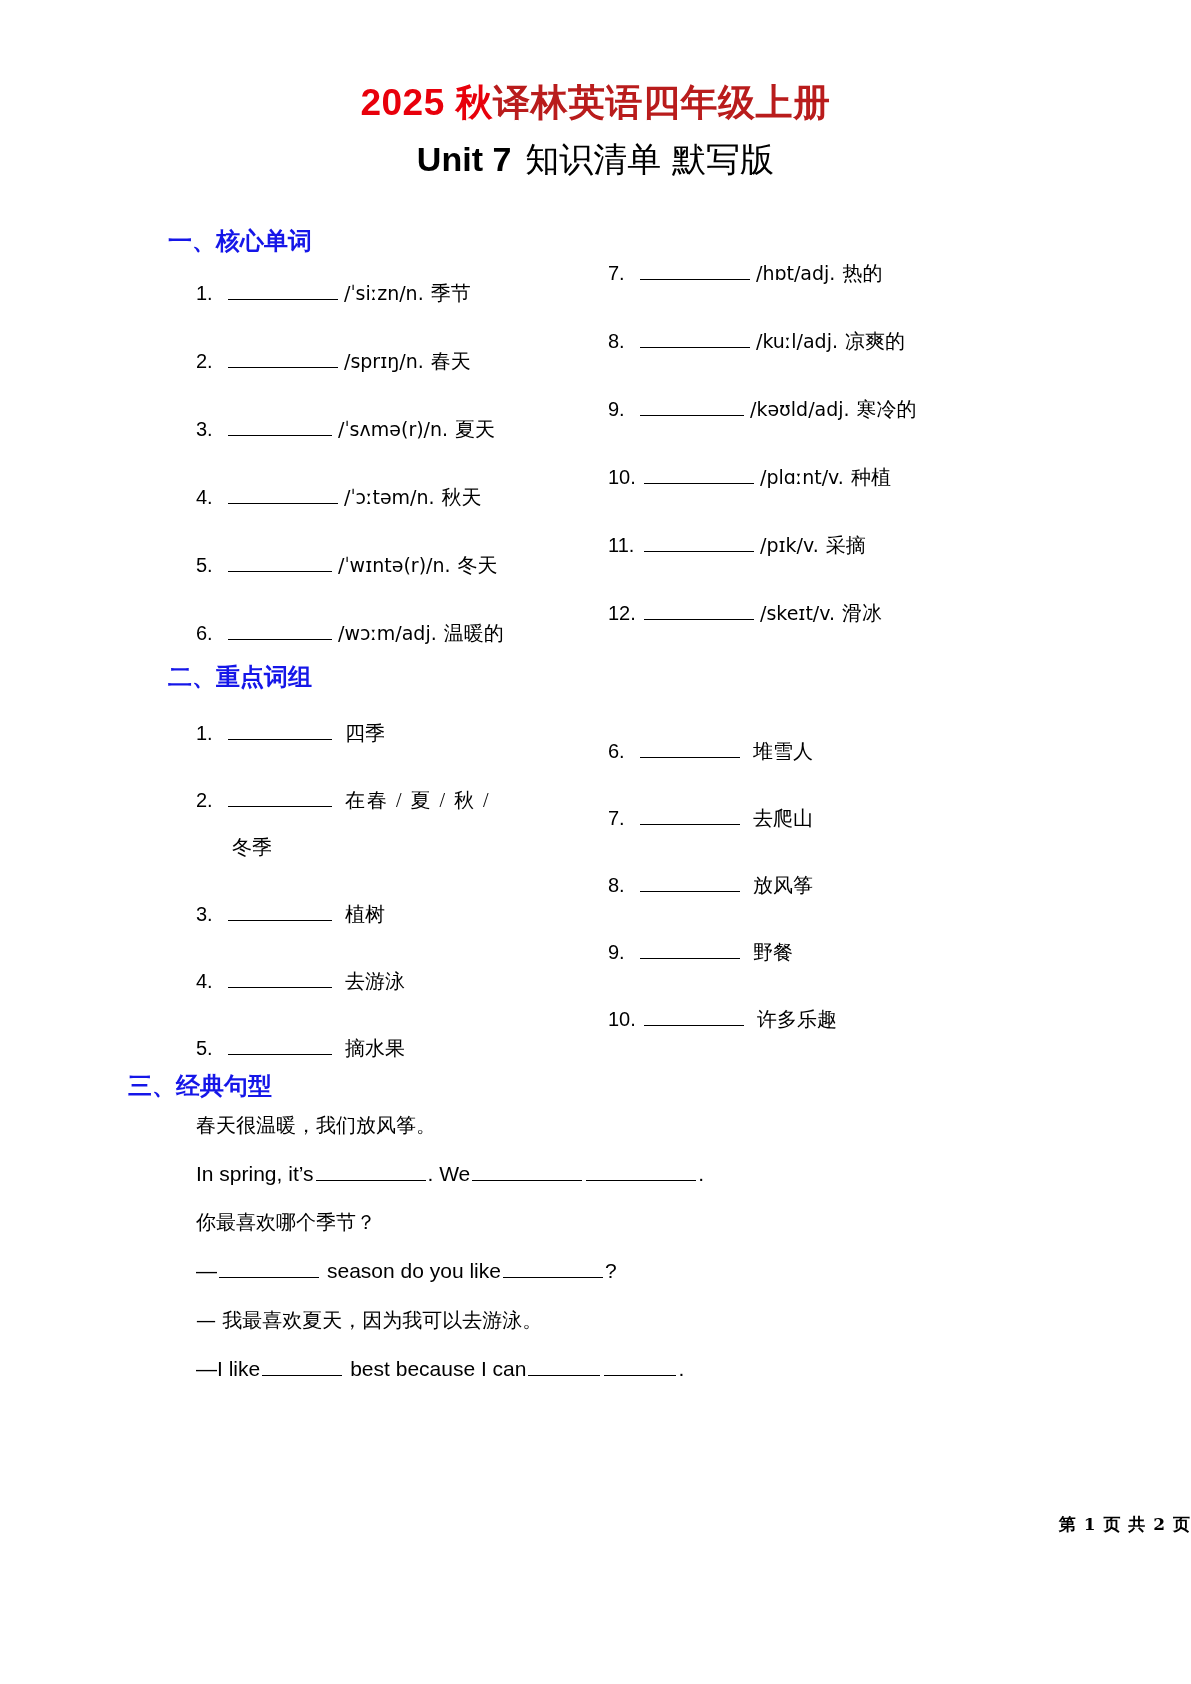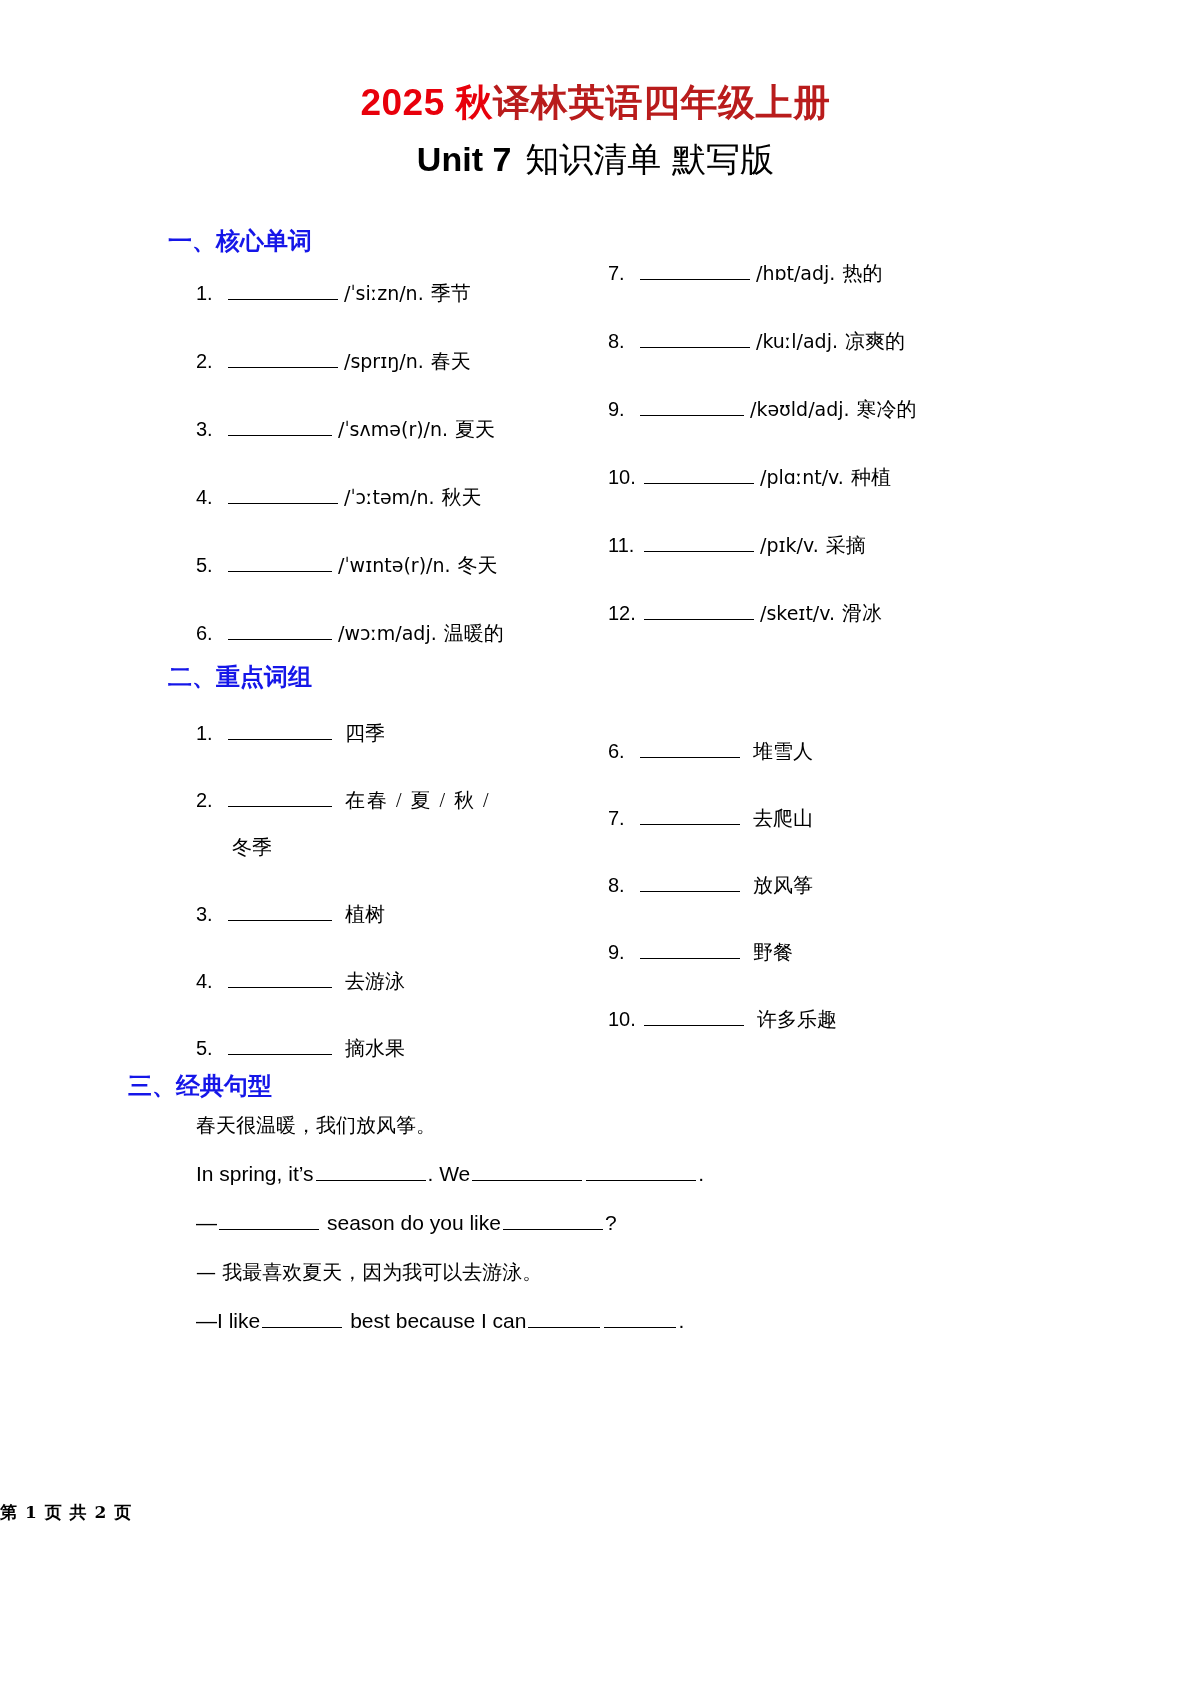--- a/index.html
+++ b/index.html
@@ -157,22 +157,22 @@
   .bs110 { width: 110px; }
   .bs100 { width: 100px; }
   .bs80  { width: 80px; }
   .bs72  { width: 72px; }
 
   
   .footer {
     position: absolute;
     left: 0;
     right: 0;
-    bottom: 160px;
-    text-align: left;
+    bottom: 148px;
+    text-align: right;
     font-size: 17px;
     font-weight: bold;
     font-family: "DejaVu Serif", "Liberation Serif", serif;
     letter-spacing: 1px;
   }
 </style>
 </head>
 <body>
 
 <div class="page">
@@ -344,20 +344,21 @@
   </div>
 
   <div class="sentences" style="">
 
     <div class="sent-cn">春天很温暖，我们放风筝。</div>
 
     <div class="sent-en">
       <span>In spring, it’s</span><span class="blank-s bs110"></span><span>. We</span><span class="blank-s bs110"></span><span class="blank-s bs110"></span><span>.</span>
     </div>
 
+    <div class="sent-cn">你最喜欢哪个季节？</div>
 
     <div class="sent-en">
       <span>—</span><span class="blank-s bs100"></span><span style="margin-left:6px;">season do you like</span><span class="blank-s bs100"></span><span>?</span>
     </div>
 
     <div class="sent-cn">— 我最喜欢夏天，因为我可以去游泳。</div>
 
     <div class="sent-en">
       <span>—I like</span><span class="blank-s bs80"></span><span style="margin-left:6px;">best because I can</span><span class="blank-s bs72"></span><span class="blank-s bs72"></span><span>.</span>
     </div>

